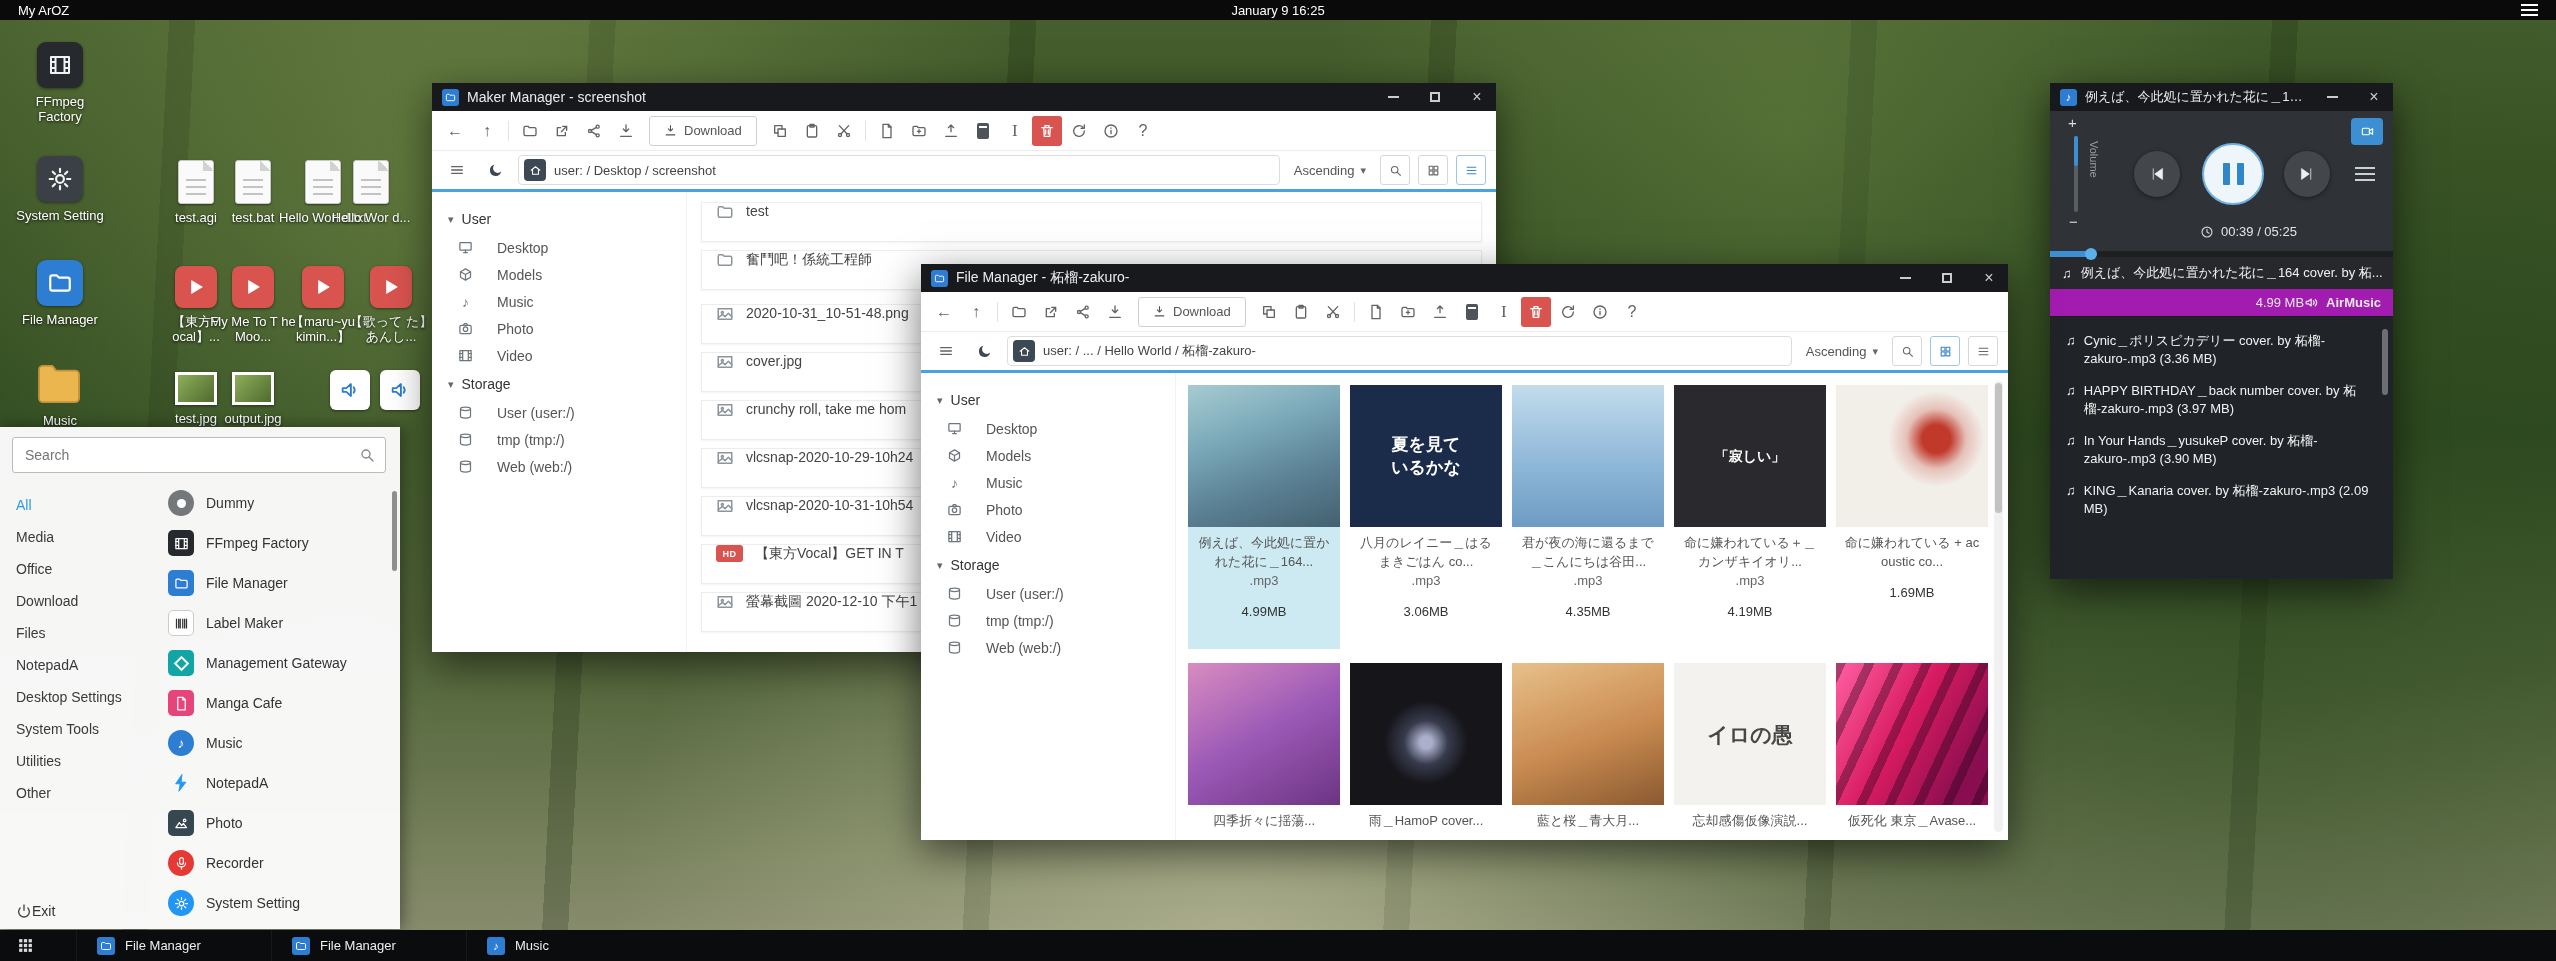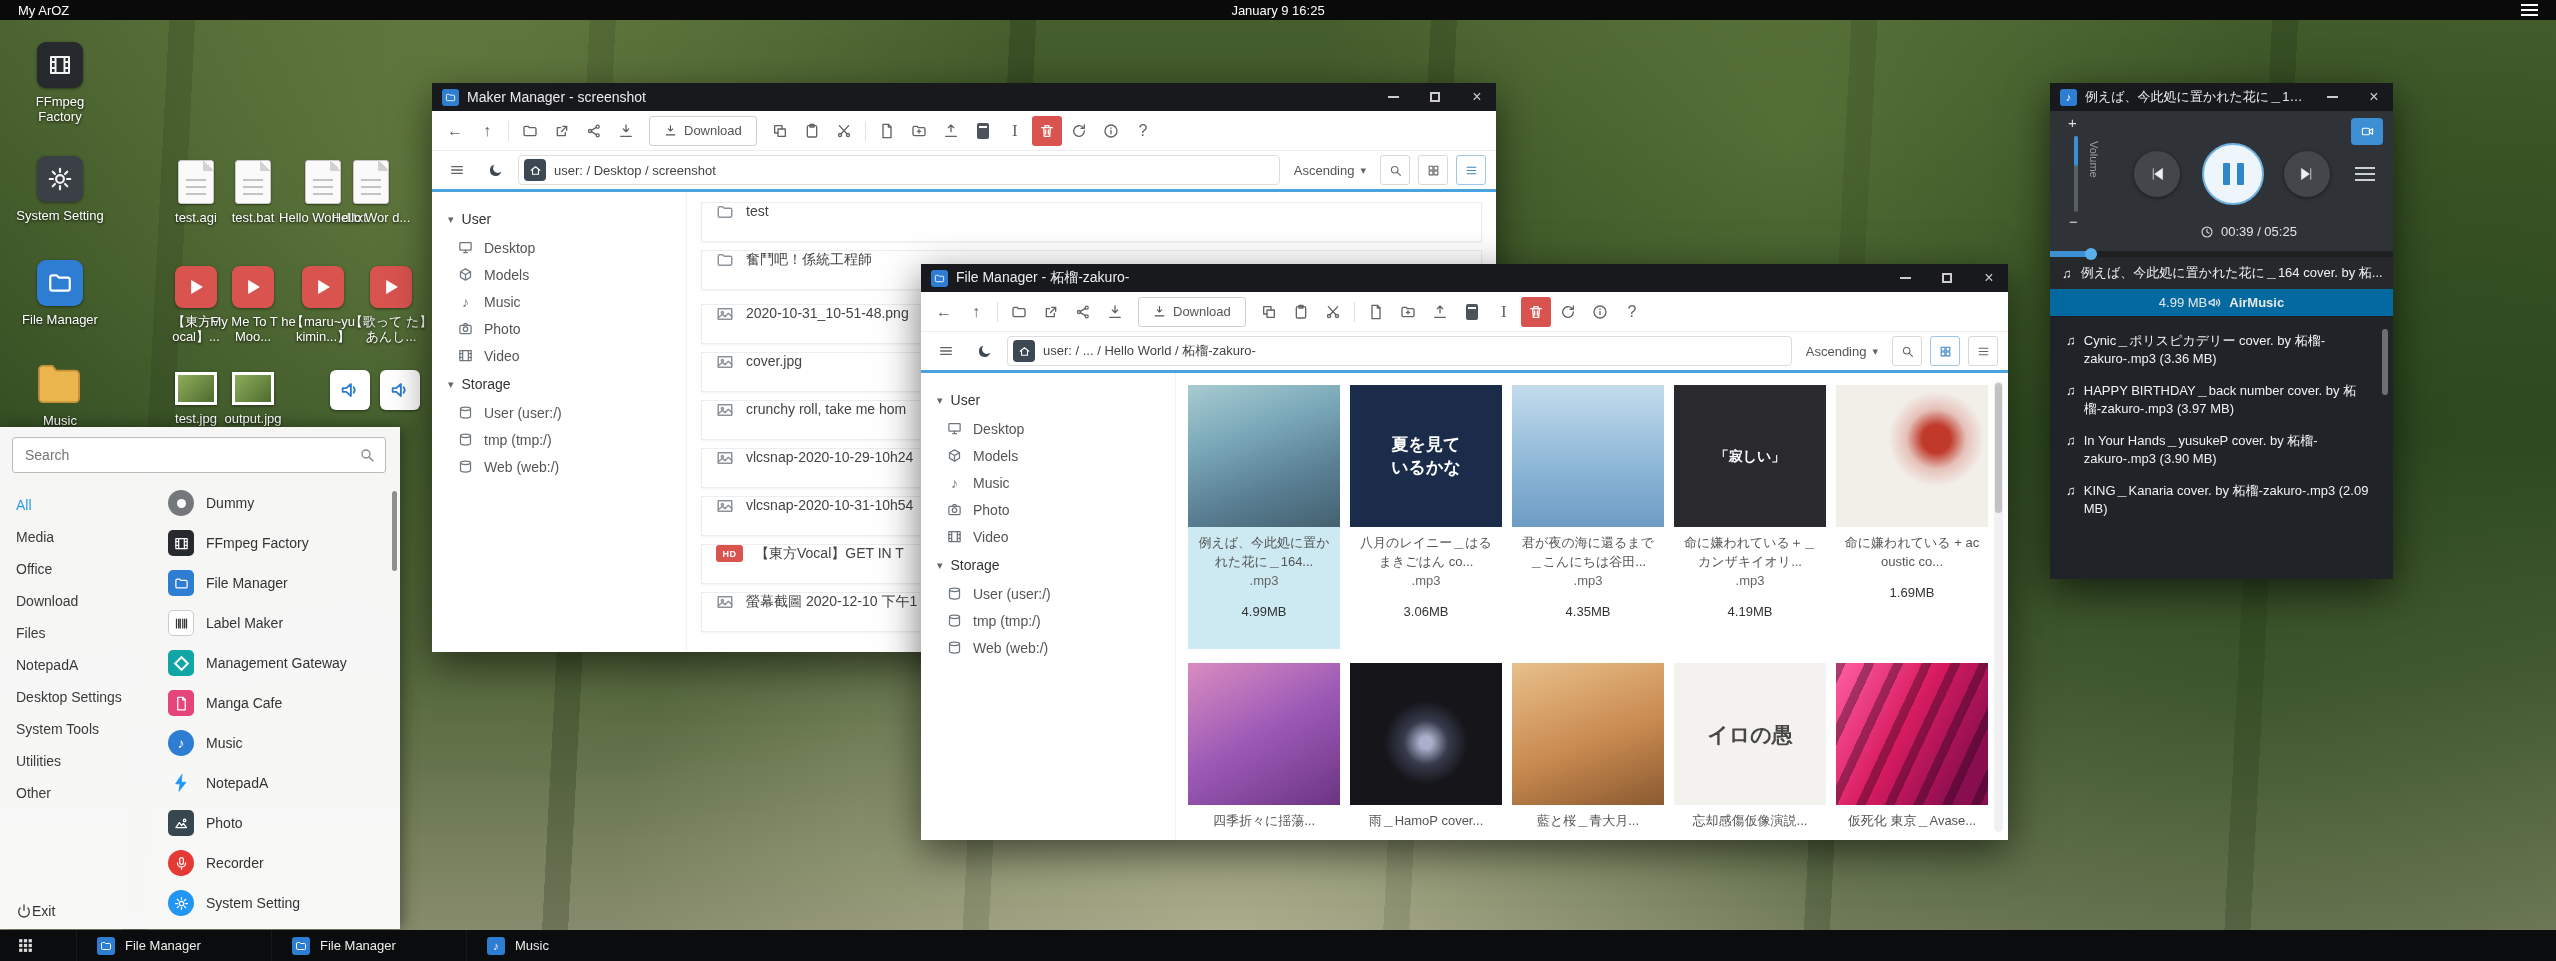--- a/index.html
+++ b/index.html
@@ -56,21 +56,21 @@
 .homechip{width:22px;height:22px;border-radius:4px;background:#3c4854;color:#fff;display:flex;align-items:center;justify-content:center;flex:0 0 auto}
 .homechip .ic{width:13px;height:13px}
 .sortdd{display:flex;align-items:center;gap:6px;font-size:13px;color:#555;margin:0 6px;white-space:nowrap;cursor:pointer}
 .obtn{width:30px;height:30px;border:1px solid #d8d8d8;border-radius:3px;display:flex;align-items:center;justify-content:center;color:#666;background:#fff;cursor:pointer}
 .obtn.active{border-color:#9fc5e8;color:#3a87c8}
 .caret{font-size:11px;color:#666}
 .bluerule{height:3px;background:#4aa3df;flex:0 0 auto}
 .fmbody{flex:1;display:flex;overflow:hidden;background:#fff}
 .sidebar{width:255px;flex:0 0 auto;padding:12px 0 0 16px;font-size:14px;color:#444;border-right:1px solid #f2f2f2}
 .side-sec{display:flex;align-items:center;gap:8px;height:30px;color:#333;cursor:pointer}
-.side-item{display:flex;align-items:center;gap:11px;height:27px;padding-left:10px;color:#555;cursor:pointer}
+.side-item{display:flex;align-items:center;gap:24px;height:27px;padding-left:10px;color:#555;cursor:pointer}
 .side-item .ic{width:15px;height:15px;color:#6e767d}
 .nglyph{width:15px;text-align:center;color:#6e767d;font-size:14px;flex:0 0 auto}
 
 .filelist{flex:1;padding:10px 14px;overflow:hidden}
 .frow{display:flex;align-items:flex-start;gap:12px;height:40px;border:1px solid #ededed;background:#fff;margin-bottom:8px;padding:0 14px;font-size:14px;color:#444;box-shadow:0 1px 2px rgba(0,0,0,.05);cursor:pointer}
 .frow .ic{color:#8d959c;width:18px;height:18px}
 .gap-top{margin-top:14px}
 .hdchip{min-width:27px;height:17px;background:#d9534f;color:#fff;font-size:9px;font-weight:bold;border-radius:3px;display:flex;align-items:center;justify-content:center;letter-spacing:.5px;flex:0 0 auto}
 
 .tilegrid{flex:1;padding:12px 20px 0 12px;display:grid;grid-template-columns:repeat(5,1fr);gap:14px 10px;overflow:hidden;position:relative;align-content:start}
@@ -112,21 +112,21 @@
 .prev{left:84px;top:40px}.bigpos{left:152px;top:32px}.next{left:234px;top:40px}
 .p-menu{position:absolute;right:18px;top:56px;display:flex;flex-direction:column;gap:4px;cursor:pointer}
 .p-menu span{width:20px;height:2px;background:#cbd0d4}
 .castbtn{position:absolute;right:10px;top:7px;width:32px;height:27px;background:#3d8fd4;border-radius:4px;display:flex;align-items:center;justify-content:center;color:#fff;cursor:pointer}
 .p-time{position:absolute;left:150px;top:113px;display:flex;align-items:center;gap:7px;color:#e2e5e8;font-size:13px}
 .p-time .ic{width:14px;height:14px;color:#cfd4d8}
 .p-prog{height:6px;background:#1d1f21;position:relative;flex:0 0 auto;cursor:pointer}
 .p-fill{height:6px;background:#3d8fd4}
 .p-knob{position:absolute;top:-3px;width:12px;height:12px;border-radius:50%;background:#5ab0e8;margin-left:-6px}
 .p-song{height:32px;background:#26282b;display:flex;align-items:center;gap:9px;padding:0 12px;font-size:13px;color:#f0f0f0;white-space:nowrap;overflow:hidden;flex:0 0 auto}
-.p-meta{height:28px;background:#0369a1;display:flex;align-items:center;justify-content:center;padding:0 12px;font-size:13px;color:#e8e8e8;border-bottom:1px solid #1b1d1f;flex:0 0 auto}
+.p-meta{height:28px;background:#a21caf;display:flex;align-items:center;justify-content:flex-end;padding:0 12px;font-size:13px;color:#e8e8e8;border-bottom:1px solid #1b1d1f;flex:0 0 auto}
 .p-out{display:flex;align-items:center;gap:7px;font-weight:bold}
 .p-out .ic{width:15px;height:15px}
 .p-list{flex:1;background:#202327;position:relative;padding:8px 16px 0 10px;overflow:hidden}
 .p-item{display:flex;gap:8px;font-size:13px;line-height:18px;color:#f2f2f2;padding:7px 6px;cursor:pointer}
 .p-scroll{position:absolute;right:5px;top:12px;width:6px;height:66px;background:#6c7075;border-radius:3px;cursor:grab}
 
 .startmenu{position:absolute;left:0;top:427px;width:400px;height:502px;background:rgba(252,252,252,.97);z-index:45;box-shadow:3px 0 14px rgba(0,0,0,.4);font-size:14px;color:#333}
 .sm-search{position:absolute;left:12px;top:10px;right:14px;height:36px}
 .sm-search input{width:100%;height:100%;border:1px solid #bbb;border-radius:3px;padding:0 38px 0 12px;font-size:14px;font-family:inherit;color:#333;background:#fff;outline:none}
 .sm-search .ic{position:absolute;right:11px;top:10px;color:#888}

